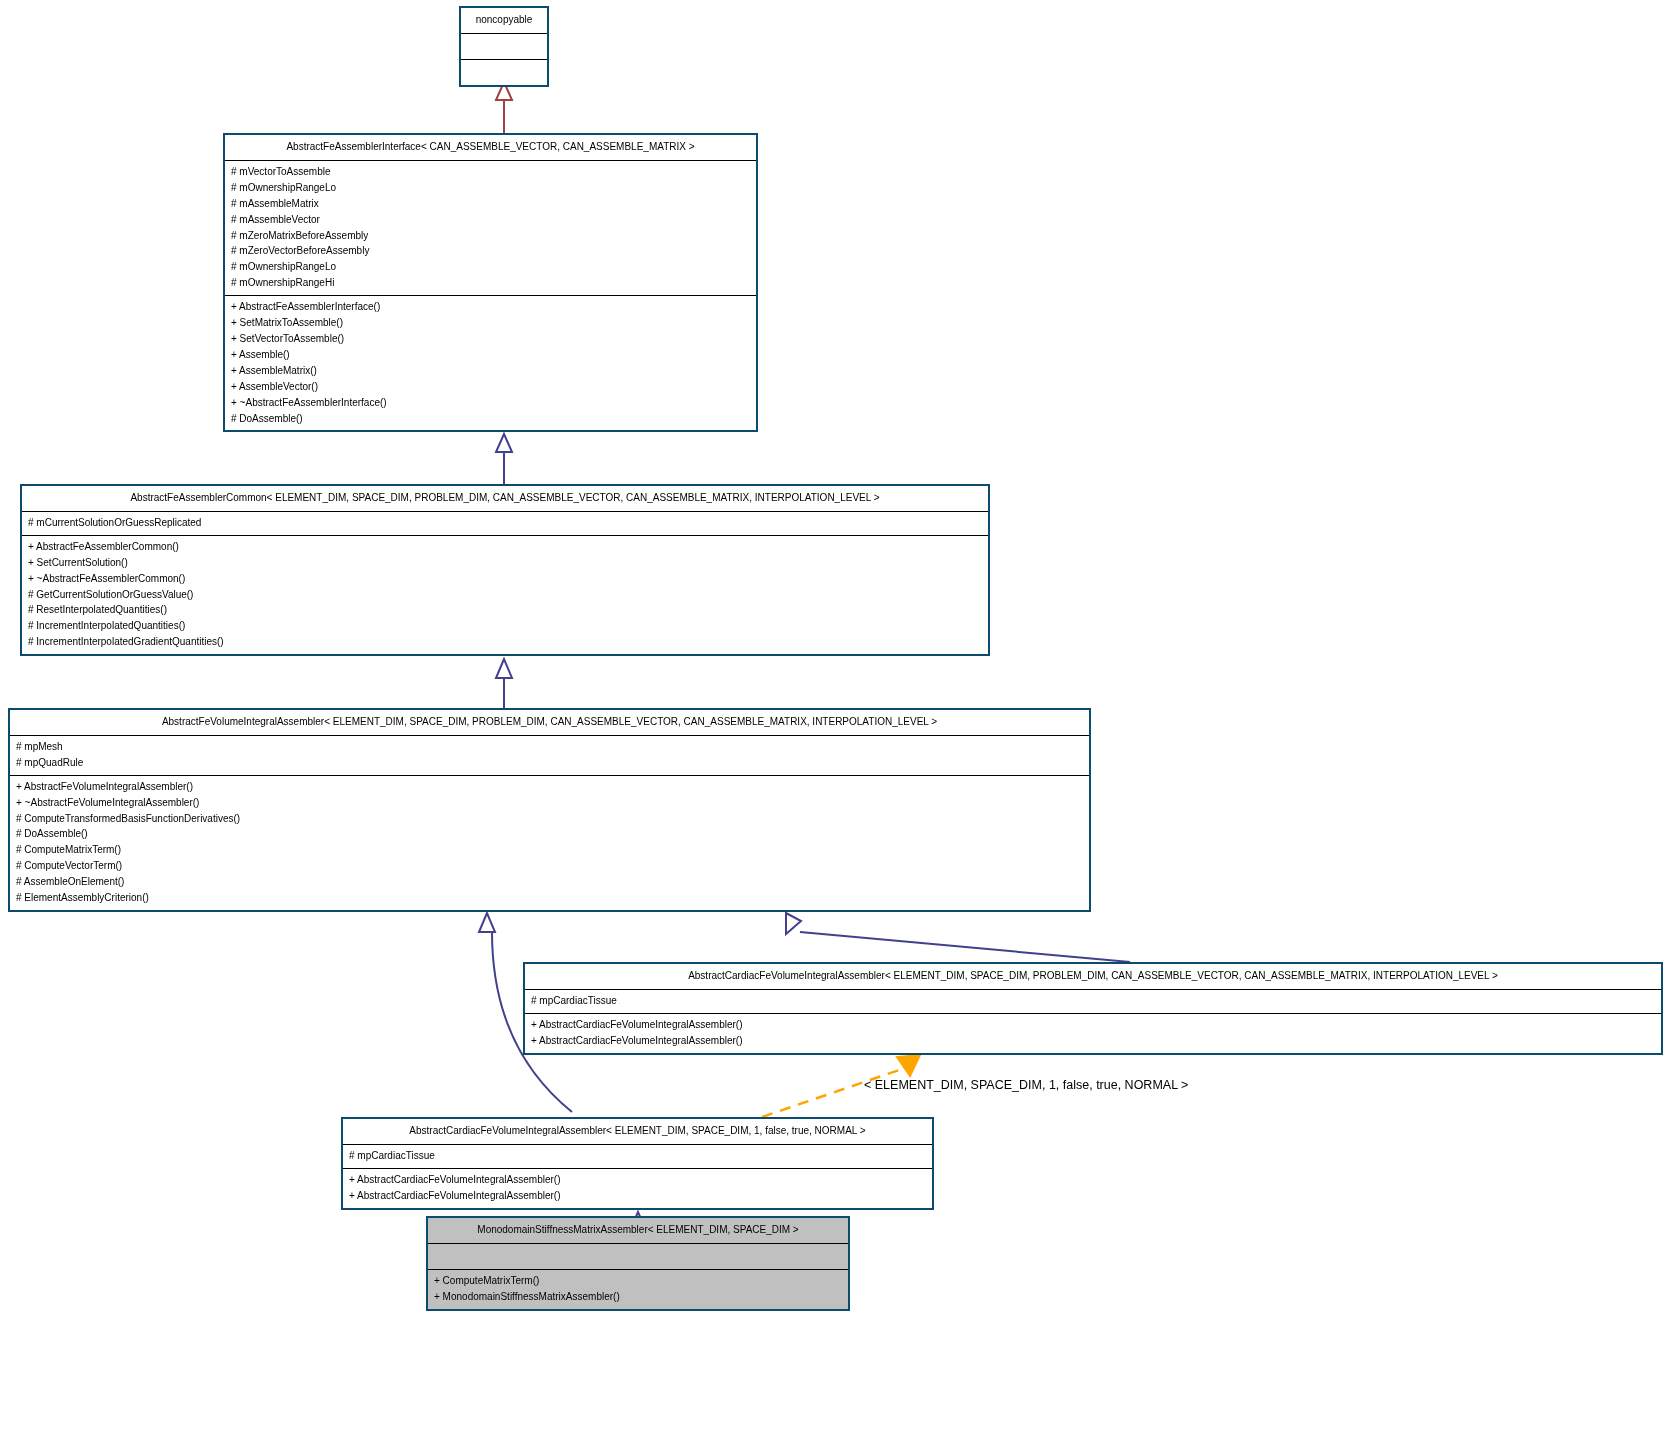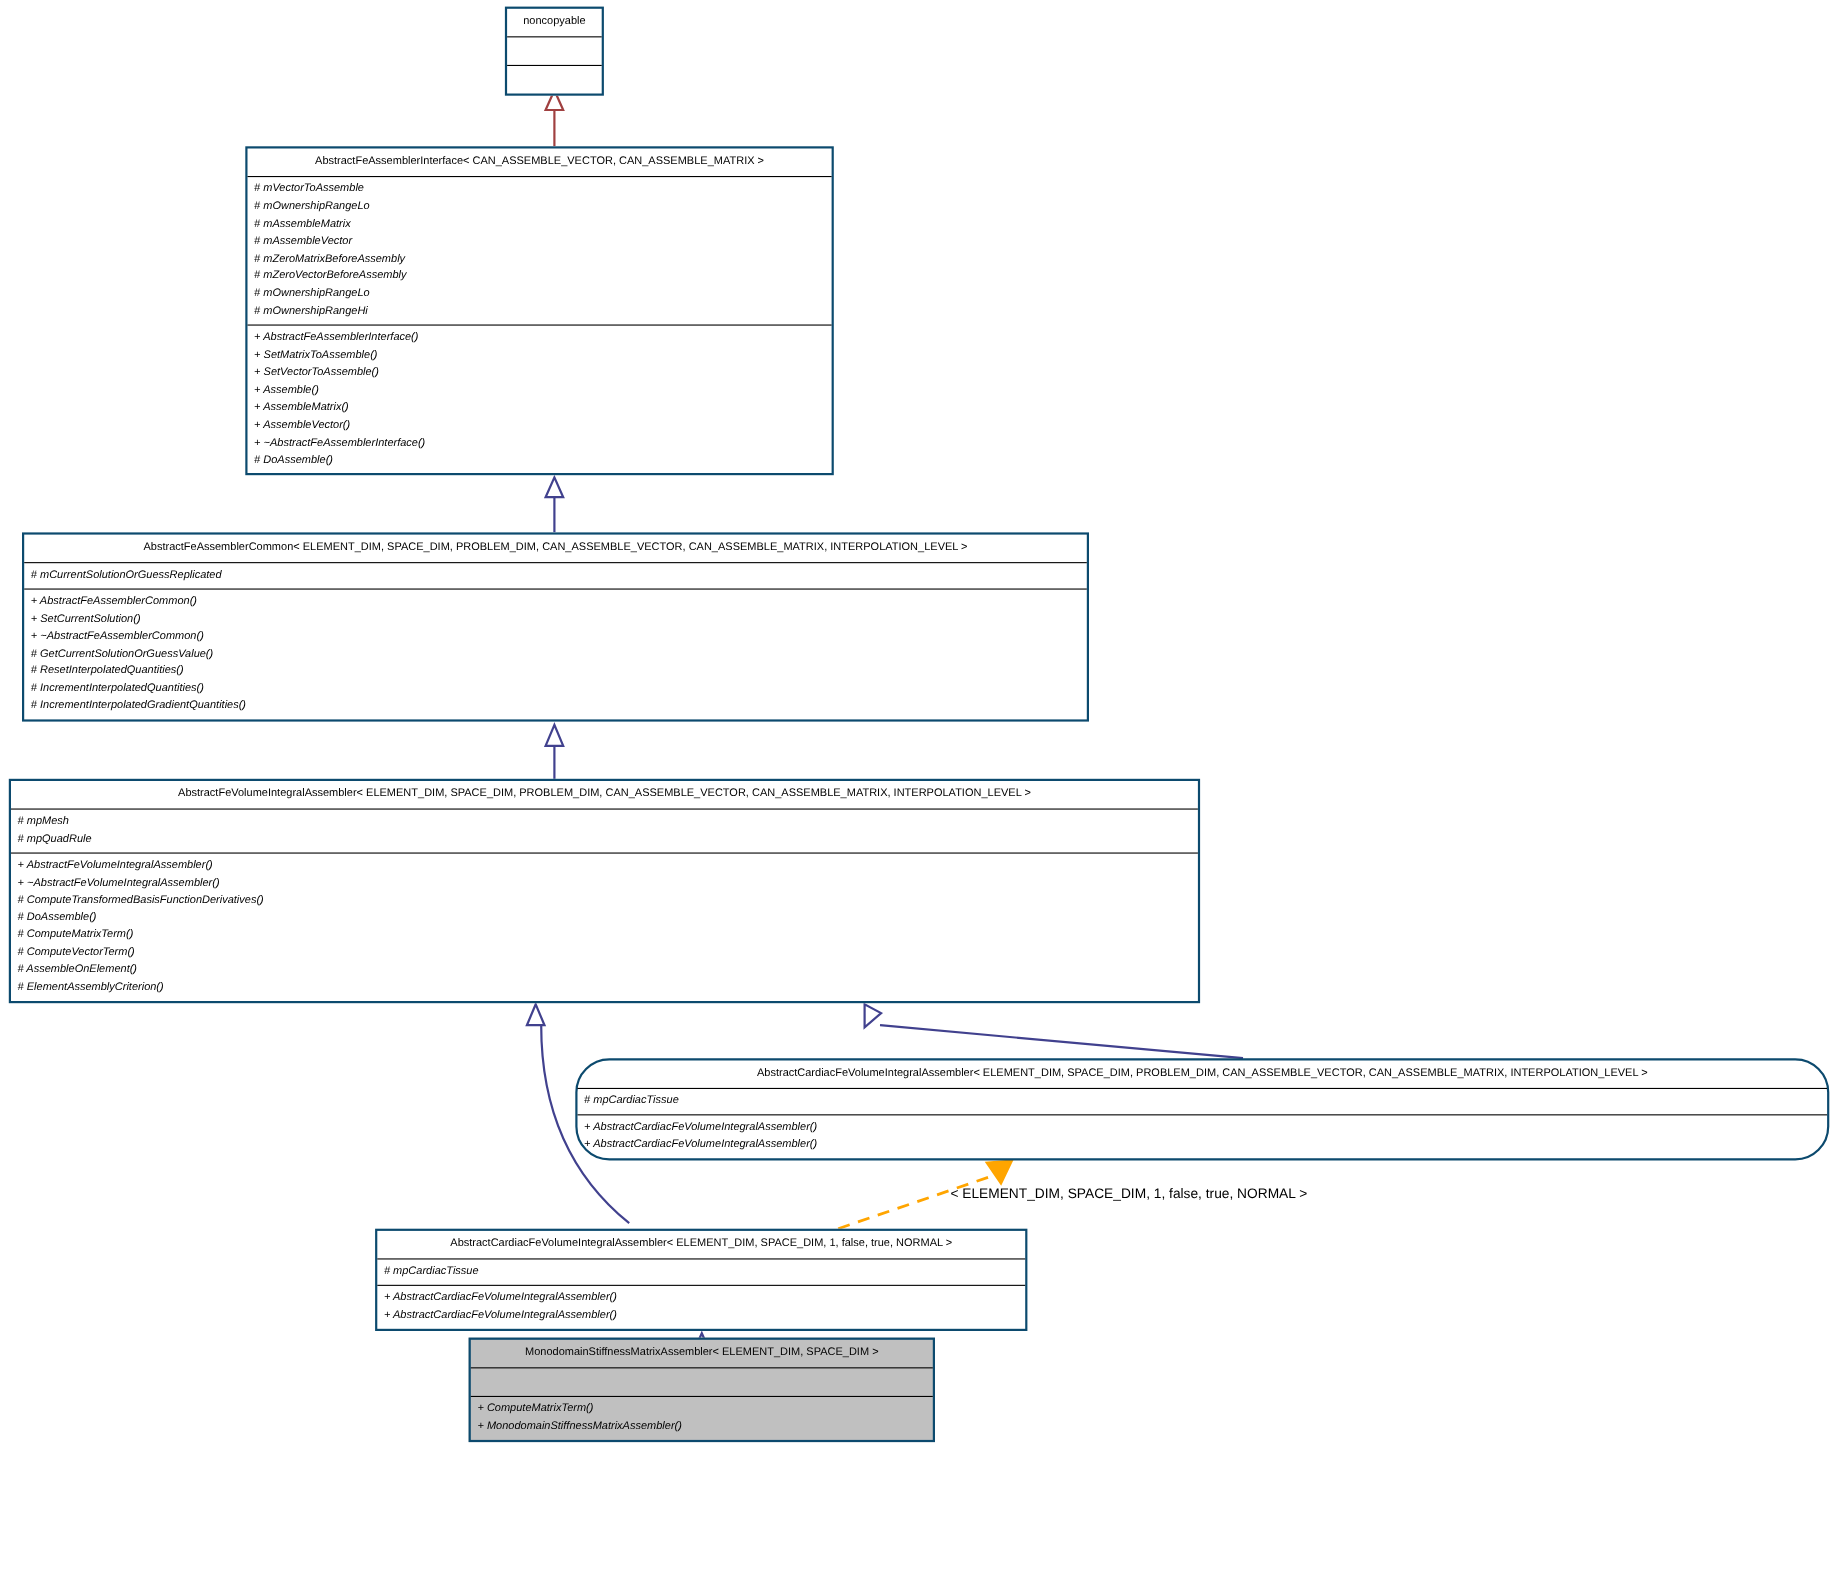--- a/index.html
+++ b/index.html
@@ -44,21 +44,20 @@
   .uml-section + .uml-section {
     border-top: 1px solid #000000;
   }
   .uml-name {
     text-align: center;
     white-space: nowrap;
     padding: 4px 8px 5px 8px;
   }
   .uml-row {
     white-space: nowrap;
-    font-style: italic;
   }
   .empty-section {
     height: 26px;
   }
   .edge-label {
     position: absolute;
     font-size: 12.5px;
     white-space: nowrap;
     color: #000000;
     background: transparent;
@@ -164,21 +163,21 @@
       <div class="uml-row">+ ~AbstractFeVolumeIntegralAssembler()</div>
       <div class="uml-row"># ComputeTransformedBasisFunctionDerivatives()</div>
       <div class="uml-row"># DoAssemble()</div>
       <div class="uml-row"># ComputeMatrixTerm()</div>
       <div class="uml-row"># ComputeVectorTerm()</div>
       <div class="uml-row"># AssembleOnElement()</div>
       <div class="uml-row"># ElementAssemblyCriterion()</div>
     </div>
   </div>
 
-  <div class="uml-class" style="left:523px; top:962px; width:1140px;border-radius:31px;">
+  <div class="uml-class" style="left:523px; top:962px; width:1140px;">
     <div class="uml-section uml-name">AbstractCardiacFeVolumeIntegralAssembler&lt; ELEMENT_DIM, SPACE_DIM, PROBLEM_DIM, CAN_ASSEMBLE_VECTOR, CAN_ASSEMBLE_MATRIX, INTERPOLATION_LEVEL &gt;</div>
     <div class="uml-section">
       <div class="uml-row"># mpCardiacTissue</div>
     </div>
     <div class="uml-section">
       <div class="uml-row">+ AbstractCardiacFeVolumeIntegralAssembler()</div>
       <div class="uml-row">+ AbstractCardiacFeVolumeIntegralAssembler()</div>
     </div>
   </div>
 

